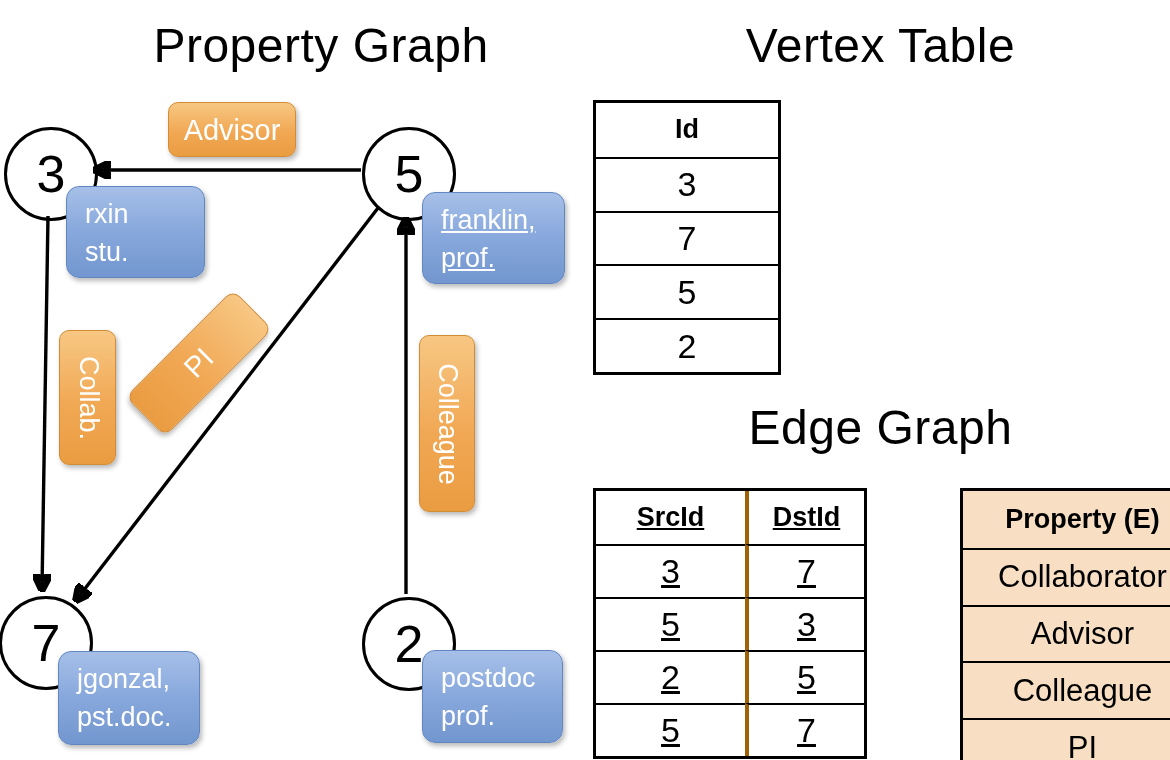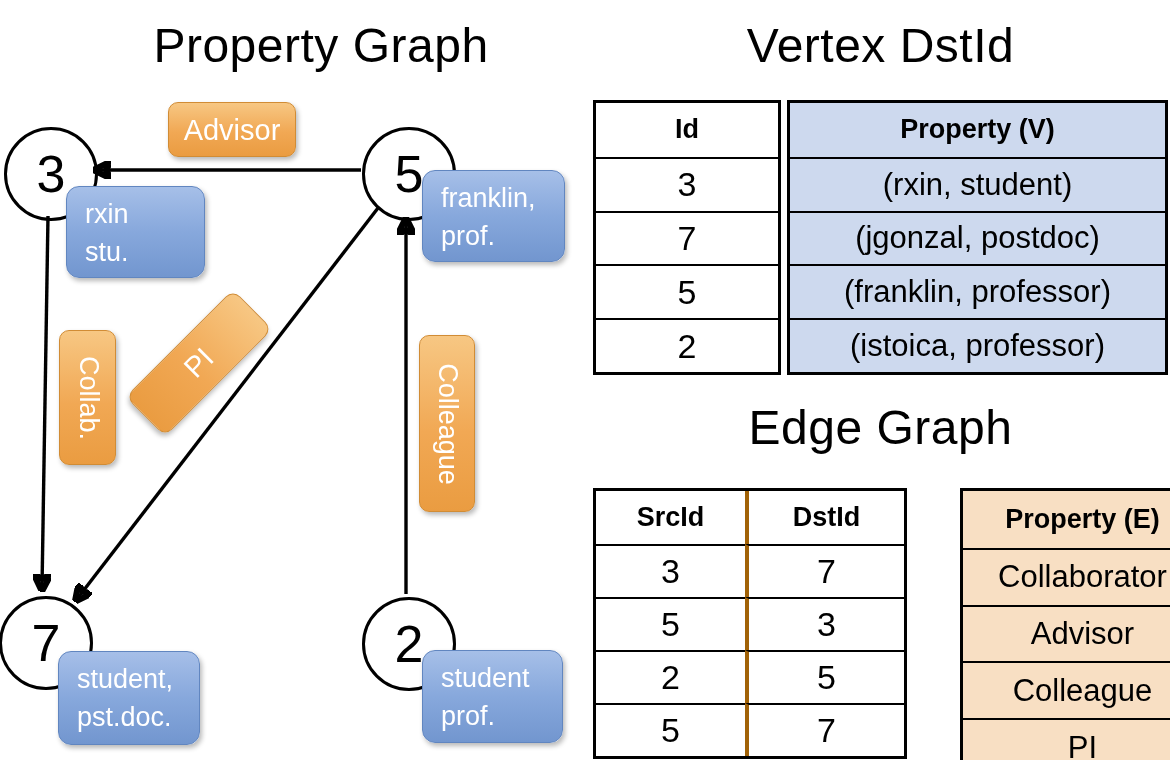--- a/index.html
+++ b/index.html
@@ -62,21 +62,21 @@
   .two-col .cell.colsep { border-left:4px solid #a16207; }
   .bluefill .cell { background:#cdd9ee; }
   .tanfill .cell { background:#f8dfc3; }
 </style>
 </head>
 <body>
 
 <div id="slide">
 
   <div class="big-title" style="left:0; top:18px; width:570px;padding-left:36px;">Property Graph</div>
-  <div class="big-title" style="left:593px; top:18px; width:575px;">Vertex DstId</div>
+  <div class="big-title" style="left:593px; top:18px; width:575px;">Vertex Table</div>
   <div class="big-title" style="left:593px; top:400px; width:575px;">Edge Graph</div>
 
   <div class="node" style="left:4px; top:127px;">
     <span>3</span>
   </div>
   <div class="node" style="left:362px; top:127px;">
     <span>5</span>
   </div>
   <div class="node" style="left:-1px; top:596px;">
     <span>7</span>
@@ -107,50 +107,43 @@
     <span class="vtext-up">PI</span>
   </div>
   <div class="olabel" style="left:419px; top:335px; width:54px; height:175px;">
     <span class="vtext">Colleague</span>
   </div>
 
   <div class="pbox" style="left:66px; top:186px; width:119px; height:82px;">
     <div>rxin</div>
     <div>stu.</div>
   </div>
-  <div class="pbox" style="left:422px; top:170px; width:123px; height:82px;">
+  <div class="pbox" style="left:422px; top:192px; width:123px; height:82px;text-decoration:underline;">
     <div>franklin,</div>
     <div>prof.</div>
   </div>
   <div class="pbox" style="left:58px; top:651px; width:122px; height:84px;">
-    <div>student,</div>
+    <div>jgonzal,</div>
     <div>pst.doc.</div>
   </div>
   <div class="pbox" style="left:422px; top:650px; width:121px; height:83px;">
-    <div>student</div>
+    <div>postdoc</div>
     <div>prof.</div>
   </div>
 
   <div class="tbl" style="left:593px; top:100px; width:188px; height:275px;">
     <div class="cell hdr r0">Id</div>
     <div class="cell num">3</div>
     <div class="cell num">7</div>
     <div class="cell num">5</div>
     <div class="cell num">2</div>
   </div>
 
-  <div class="tbl bluefill" style="left:787px; top:100px; width:381px; height:275px;">
-    <div class="cell hdr r0">Property (V)</div>
-    <div class="cell">(rxin, student)</div>
-    <div class="cell">(jgonzal, postdoc)</div>
-    <div class="cell">(franklin, professor)</div>
-    <div class="cell">(istoica, professor)</div>
-  </div>
 
-  <div class="tbl two-col" style="left:593px; top:488px; width:314px; height:271px;">
+  <div class="tbl two-col" style="left:593px; top:488px; width:274px; height:271px;text-decoration:underline;">
     <div class="cell hdr r0">SrcId</div>
     <div class="cell hdr r0 colsep">DstId</div>
     <div class="cell num">3</div>
     <div class="cell num colsep">7</div>
     <div class="cell num">5</div>
     <div class="cell num colsep">3</div>
     <div class="cell num">2</div>
     <div class="cell num colsep">5</div>
     <div class="cell num">5</div>
     <div class="cell num colsep">7</div>

